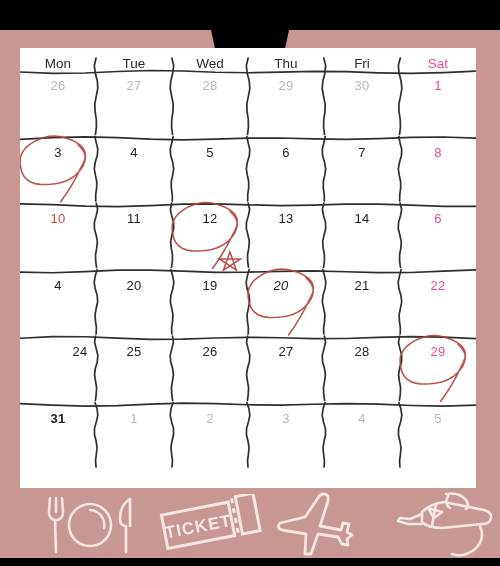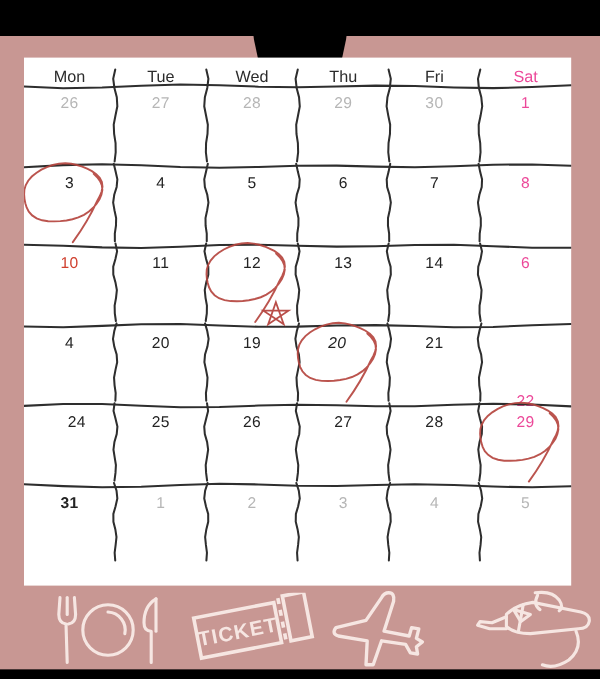--- a/index.html
+++ b/index.html
@@ -143,24 +143,24 @@
         </div>
         <div class="cell" style="left: 152px; top: 223.5px; width: 76px; height: 66.5px;">
           <div class="daynum">19</div>
         </div>
         <div class="cell" style="left: 231px; top: 223.5px; width: 60px; height: 66.5px; font-style: italic;">
           <div class="daynum">20</div>
         </div>
         <div class="cell" style="left: 304px; top: 223.5px; width: 76px; height: 66.5px;">
           <div class="daynum">21</div>
         </div>
-        <div class="cell" style="left: 380px; top: 223.5px; width: 76px; height: 66.5px; margin-top: 48px;">
+        <div class="cell" style="left: 380px; top: 223.5px; width: 76px; height: 66.5px;">
           <div class="daynum sat">22</div>
         </div>
-        <div class="cell" style="left: 0px; top: 290px; width: 88px; height: 66.5px;">
+        <div class="cell" style="left: 16px; top: 290px; width: 88px; height: 66.5px;">
           <div class="daynum">24</div>
         </div>
         <div class="cell" style="left: 76px; top: 290px; width: 76px; height: 66.5px;">
           <div class="daynum">25</div>
         </div>
         <div class="cell" style="left: 152px; top: 290px; width: 76px; height: 66.5px;">
           <div class="daynum">26</div>
         </div>
         <div class="cell" style="left: 228px; top: 290px; width: 76px; height: 66.5px;">
           <div class="daynum">27</div>

